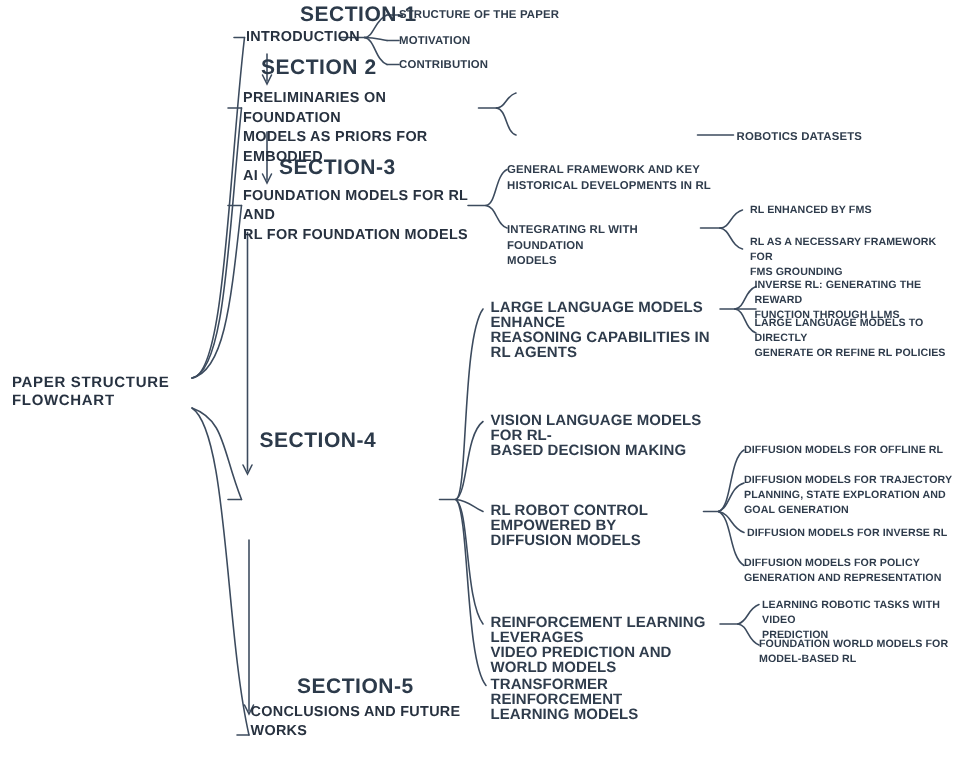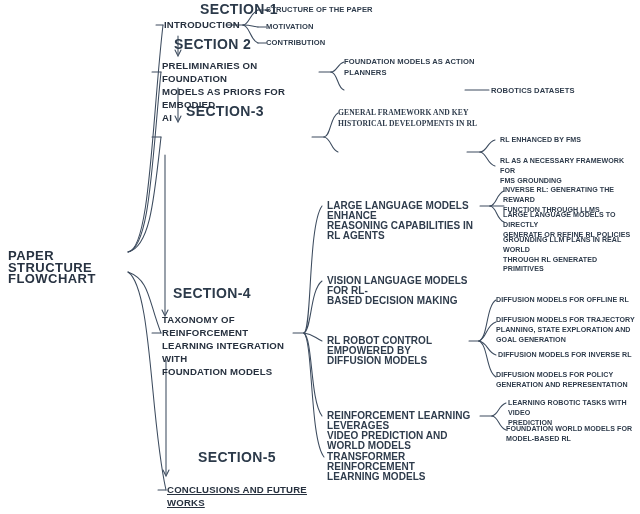--- a/index.html
+++ b/index.html
@@ -25,21 +25,21 @@
   .node {
     position: absolute;
     color: #2c3a4a;
     font-weight: bold;
     letter-spacing: 0.1px;
     line-height: 11.5px;
     text-transform: uppercase;
     white-space: pre-line;
   }
   .root {
-    font-size: 13px;
+    font-size: 10px;
     letter-spacing: 0.45px;
     color: #273241;
   }
   .lvl1 {
     font-size: 9.6px;
     letter-spacing: 0.2px;
     line-height: 13px;
     color: #27313f;
   }
   .seclabel {
@@ -152,38 +152,37 @@
   <div class="node seclabel" style="left:186px; top:106px;">SECTION-3</div>
   <div class="node seclabel" style="left:173px; top:288px;">SECTION-4</div>
   <div class="node seclabel" style="left:174px; top:452px;margin-left:24px;">SECTION-5</div>
 
   <div class="node lvl1" style="left:164px; top:18px;">INTRODUCTION</div>
 
   <div class="node lvl1" style="left:162px; top:59px; width:160px;">PRELIMINARIES ON FOUNDATION
 MODELS AS PRIORS FOR EMBODIED
 AI</div>
 
-
-  <div class="node lvl1" style="left:162px; top:313px; width:140px;">TAXONOMY OF REINFORCEMENT
-LEARNING INTEGRATION WITH
-FOUNDATION MODELS</div>
-
-  <div class="node lvl1" style="left:167px; top:483px; width:140px;text-decoration:underline;">CONCLUSIONS AND FUTURE
+  <div class="node lvl1" style="left:162px; top:124px; width:154px;">FOUNDATION MODELS FOR RL AND
+RL FOR FOUNDATION MODELS</div>
+
+
+  <div class="node lvl1" style="left:167px; top:468px; width:140px;">CONCLUSIONS AND FUTURE
 WORKS</div>
 
   <div class="node lvl2" style="left:266px; top:5px;">STRUCTURE OF THE PAPER</div>
   <div class="node lvl2" style="left:266px; top:22px;">MOTIVATION</div>
   <div class="node lvl2" style="left:266px; top:38px;">CONTRIBUTION</div>
 
-  <div class="node lvl2" style="left:344px; top:57px; width:150px;">FOUNDATION MODELS AS ACTION
-PLANNERS</div>
   <div class="node lvl2" style="left:491px; top:86px; width:120px;">ROBOTICS DATASETS</div>
 
-  <div class="node lvl2" style="left:338px; top:108px; width:152px;font-family:Liberation Serif, serif;">GENERAL FRAMEWORK AND KEY
+  <div class="node lvl2" style="left:338px; top:108px; width:152px;">GENERAL FRAMEWORK AND KEY
 HISTORICAL DEVELOPMENTS IN RL</div>
+  <div class="node lvl2" style="left:338px; top:148px; width:140px;">INTEGRATING RL WITH FOUNDATION
+MODELS</div>
 
   <div class="node lvl3" style="left:500px; top:136px; width:135px;">RL ENHANCED BY FMs</div>
   <div class="node lvl3" style="left:500px; top:157px; width:138px;">RL AS A NECESSARY FRAMEWORK FOR
 FMs GROUNDING</div>
 
   <div class="node lvl2b" style="left:327px; top:201px; width:152px;">LARGE LANGUAGE MODELS ENHANCE
 REASONING CAPABILITIES IN RL AGENTS</div>
 
   <div class="node lvl2b" style="left:327px; top:276px; width:150px;">VISION LANGUAGE MODELS FOR RL-
 BASED DECISION MAKING</div>
@@ -194,22 +193,20 @@
   <div class="node lvl2b" style="left:327px; top:411px; width:156px;">REINFORCEMENT LEARNING LEVERAGES
 VIDEO PREDICTION AND WORLD MODELS</div>
 
   <div class="node lvl2b" style="left:327px; top:452px; width:140px;">TRANSFORMER REINFORCEMENT
 LEARNING MODELS</div>
 
   <div class="node lvl3" style="left:503px; top:186px; width:136px;">INVERSE RL: GENERATING THE REWARD
 FUNCTION THROUGH LLMS</div>
   <div class="node lvl3" style="left:503px; top:211px; width:136px;">LARGE LANGUAGE MODELS TO DIRECTLY
 GENERATE OR REFINE RL POLICIES</div>
-  <div class="node lvl3" style="left:503px; top:236px; width:136px;">GROUNDING LLM PLANS IN REAL WORLD
-THROUGH RL GENERATED PRIMITIVES</div>
 
   <div class="node lvl3" style="left:496px; top:296px; width:136px;">DIFFUSION MODELS FOR OFFLINE RL</div>
   <div class="node lvl3" style="left:496px; top:316px; width:140px;">DIFFUSION MODELS FOR TRAJECTORY
 PLANNING, STATE EXPLORATION AND
 GOAL GENERATION</div>
   <div class="node lvl3" style="left:498px; top:351px; width:136px;">DIFFUSION MODELS FOR INVERSE RL</div>
   <div class="node lvl3" style="left:496px; top:371px; width:136px;">DIFFUSION MODELS FOR POLICY
 GENERATION AND REPRESENTATION</div>
 
   <div class="node lvl3" style="left:508px; top:399px; width:130px;">LEARNING ROBOTIC TASKS WITH VIDEO

